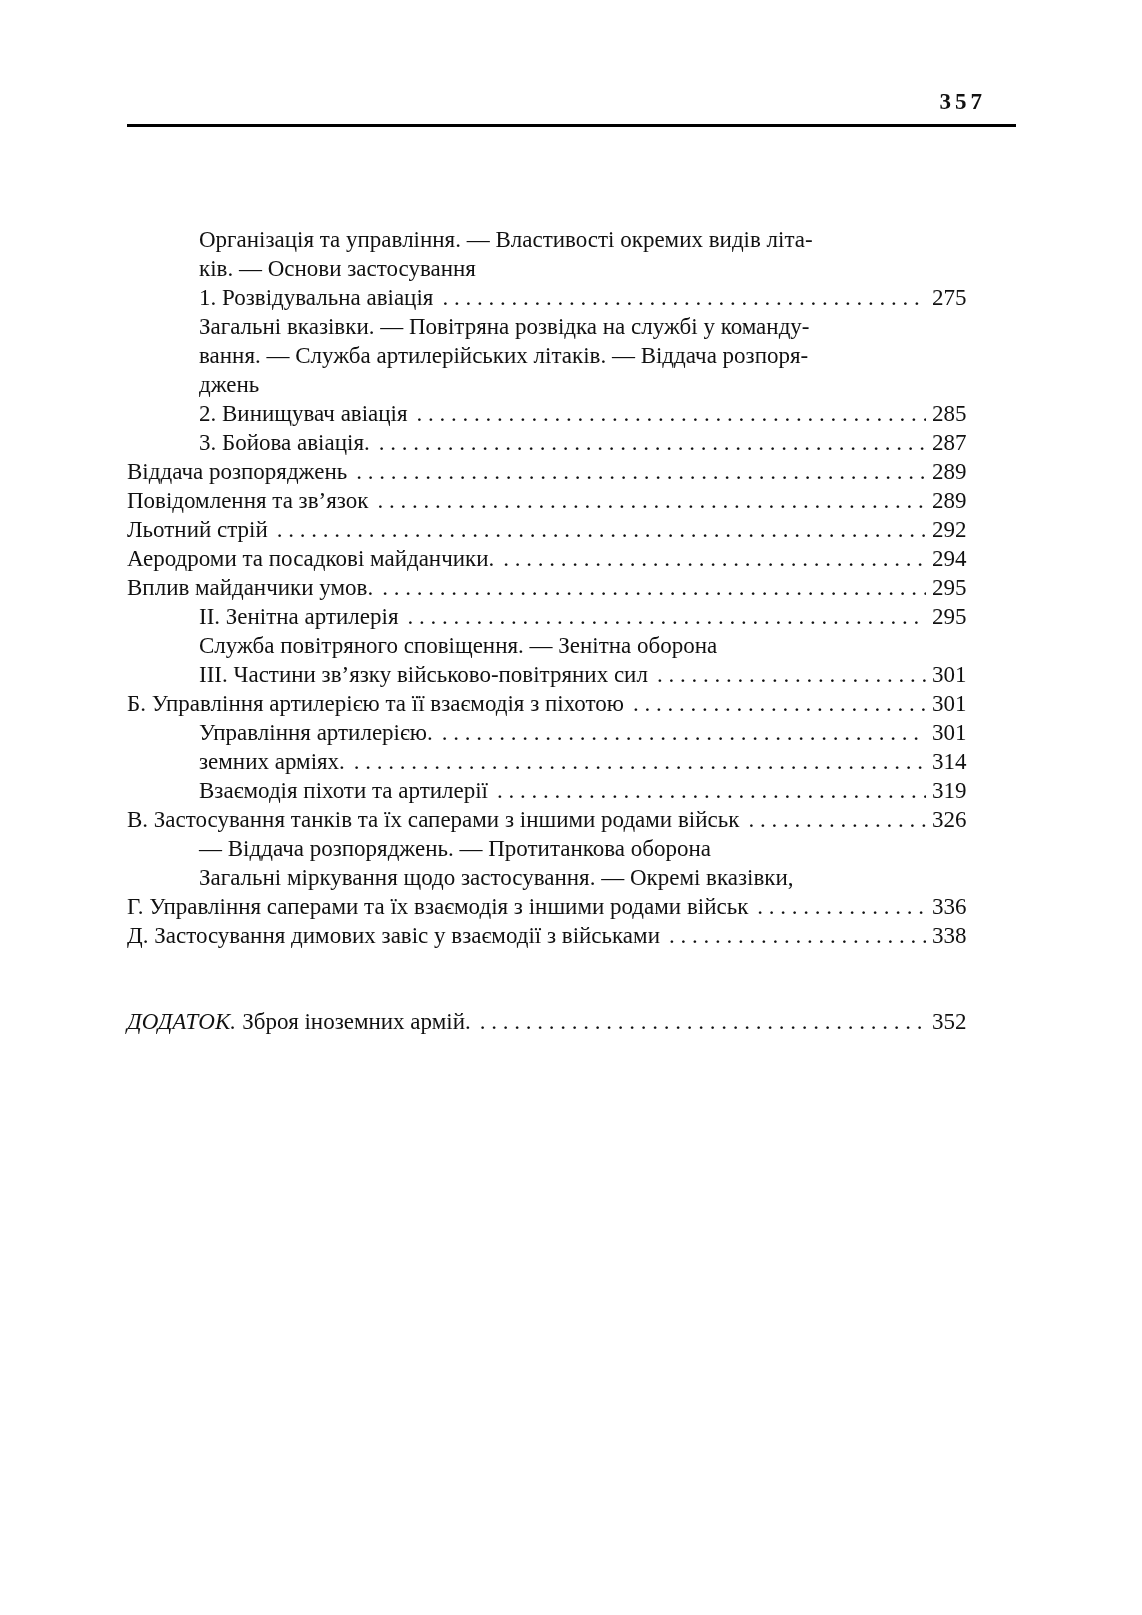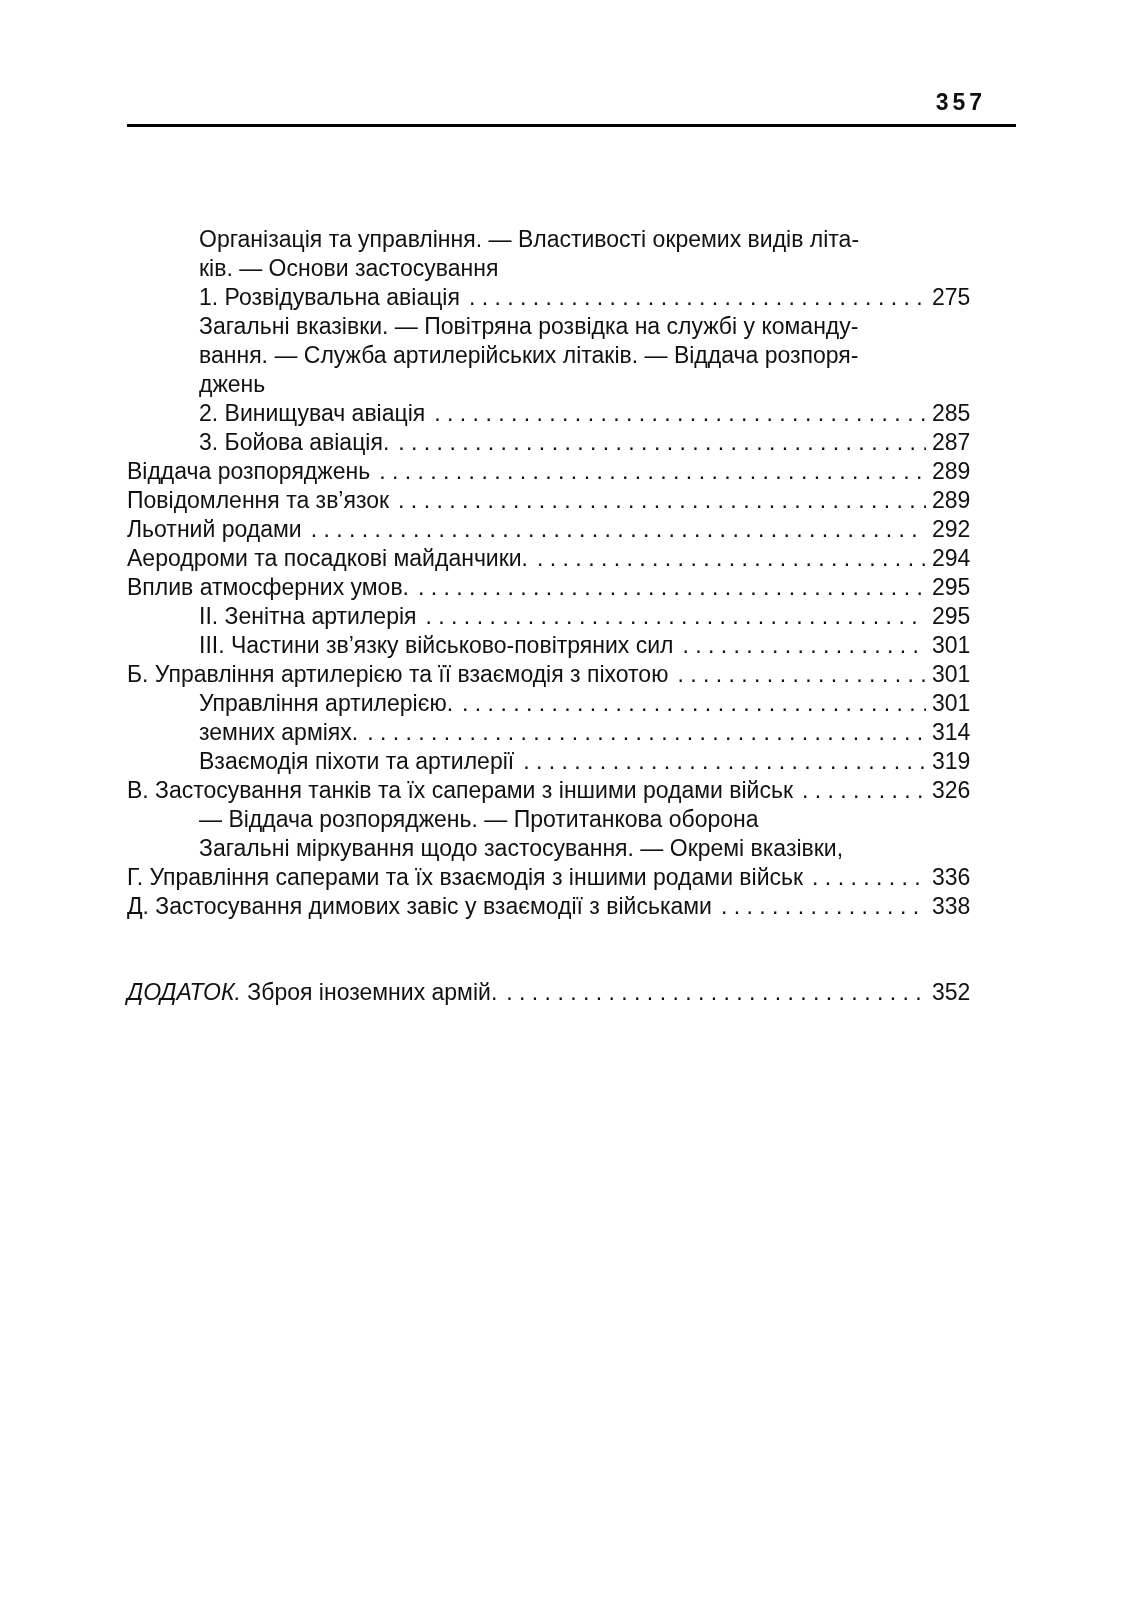--- a/index.html
+++ b/index.html
@@ -6,21 +6,21 @@
     margin: 0;
     padding: 0;
     background: #e8e8e8;
   }
   .page {
     position: relative;
     width: 1142px;
     height: 1615px;
     margin: 0 auto;
     background: #ffffff;
-    font-family: Liberation Sans, sans-serif;
+    font-family: Liberation Serif, serif;
     color: #111111;
     overflow: hidden;
   }
   .header {
     margin: 90px 126px 0 127px;
   }
   .page-number {
     text-align: right;
     padding-right: 30px;
     font-size: 23px;
@@ -114,38 +114,41 @@
           <span class="label">Віддача розпоряджень</span>
           <span class="dots">. . . . . . . . . . . . . . . . . . . . . . . . . . . . . . . . . . . . . . . . . . . . . . . . . . . . . . . . . . . . . . . . . . . . . . . . . . . . . . . . . . . . . . . . . . . . . . . . . . . . . . . . . . . . . . . . . . . . . . . . . . . . . . . . . . . . . . . . . . . . </span>
           <span class="pagenum">289</span>
         </div>
         <div class="toc-line indent-0">
           <span class="label">Повідомлення та зв’язок</span>
           <span class="dots">. . . . . . . . . . . . . . . . . . . . . . . . . . . . . . . . . . . . . . . . . . . . . . . . . . . . . . . . . . . . . . . . . . . . . . . . . . . . . . . . . . . . . . . . . . . . . . . . . . . . . . . . . . . . . . . . . . . . . . . . . . . . . . . . . . . . . . . . . . . . </span>
           <span class="pagenum">289</span>
         </div>
         <div class="toc-line indent-0">
-          <span class="label">Льотний родами</span>
+          <span class="label">Льотний стрій</span>
           <span class="dots">. . . . . . . . . . . . . . . . . . . . . . . . . . . . . . . . . . . . . . . . . . . . . . . . . . . . . . . . . . . . . . . . . . . . . . . . . . . . . . . . . . . . . . . . . . . . . . . . . . . . . . . . . . . . . . . . . . . . . . . . . . . . . . . . . . . . . . . . . . . . </span>
           <span class="pagenum">292</span>
         </div>
         <div class="toc-line indent-0">
           <span class="label">Аеродроми та посадкові майданчики.</span>
           <span class="dots">. . . . . . . . . . . . . . . . . . . . . . . . . . . . . . . . . . . . . . . . . . . . . . . . . . . . . . . . . . . . . . . . . . . . . . . . . . . . . . . . . . . . . . . . . . . . . . . . . . . . . . . . . . . . . . . . . . . . . . . . . . . . . . . . . . . . . . . . . . . . </span>
           <span class="pagenum">294</span>
         </div>
         <div class="toc-line indent-0">
-          <span class="label">Вплив атмосферних умов.</span>
+          <span class="label">Вплив майданчики умов.</span>
           <span class="dots">. . . . . . . . . . . . . . . . . . . . . . . . . . . . . . . . . . . . . . . . . . . . . . . . . . . . . . . . . . . . . . . . . . . . . . . . . . . . . . . . . . . . . . . . . . . . . . . . . . . . . . . . . . . . . . . . . . . . . . . . . . . . . . . . . . . . . . . . . . . . </span>
           <span class="pagenum">295</span>
         </div>
         <div class="toc-line indent-1">
           <span class="label">II. Зенітна артилерія</span>
           <span class="dots">. . . . . . . . . . . . . . . . . . . . . . . . . . . . . . . . . . . . . . . . . . . . . . . . . . . . . . . . . . . . . . . . . . . . . . . . . . . . . . . . . . . . . . . . . . . . . . . . . . . . . . . . . . . . . . . . . . . . . . . . . . . . . . . . . . . . . . . . . . . . </span>
           <span class="pagenum">295</span>
+        </div>
+        <div class="toc-line indent-1">
+          <span class="label">Служба повітряного сповіщення. — Зенітна оборона</span>
         </div>
         <div class="toc-line indent-1">
           <span class="label">III. Частини зв’язку військово-повітряних сил</span>
           <span class="dots">. . . . . . . . . . . . . . . . . . . . . . . . . . . . . . . . . . . . . . . . . . . . . . . . . . . . . . . . . . . . . . . . . . . . . . . . . . . . . . . . . . . . . . . . . . . . . . . . . . . . . . . . . . . . . . . . . . . . . . . . . . . . . . . . . . . . . . . . . . . . </span>
           <span class="pagenum">301</span>
         </div>
         <div class="toc-line indent-0">
           <span class="label">Б. Управління артилерією та її взаємодія з піхотою</span>
           <span class="dots">. . . . . . . . . . . . . . . . . . . . . . . . . . . . . . . . . . . . . . . . . . . . . . . . . . . . . . . . . . . . . . . . . . . . . . . . . . . . . . . . . . . . . . . . . . . . . . . . . . . . . . . . . . . . . . . . . . . . . . . . . . . . . . . . . . . . . . . . . . . . </span>
           <span class="pagenum">301</span>

